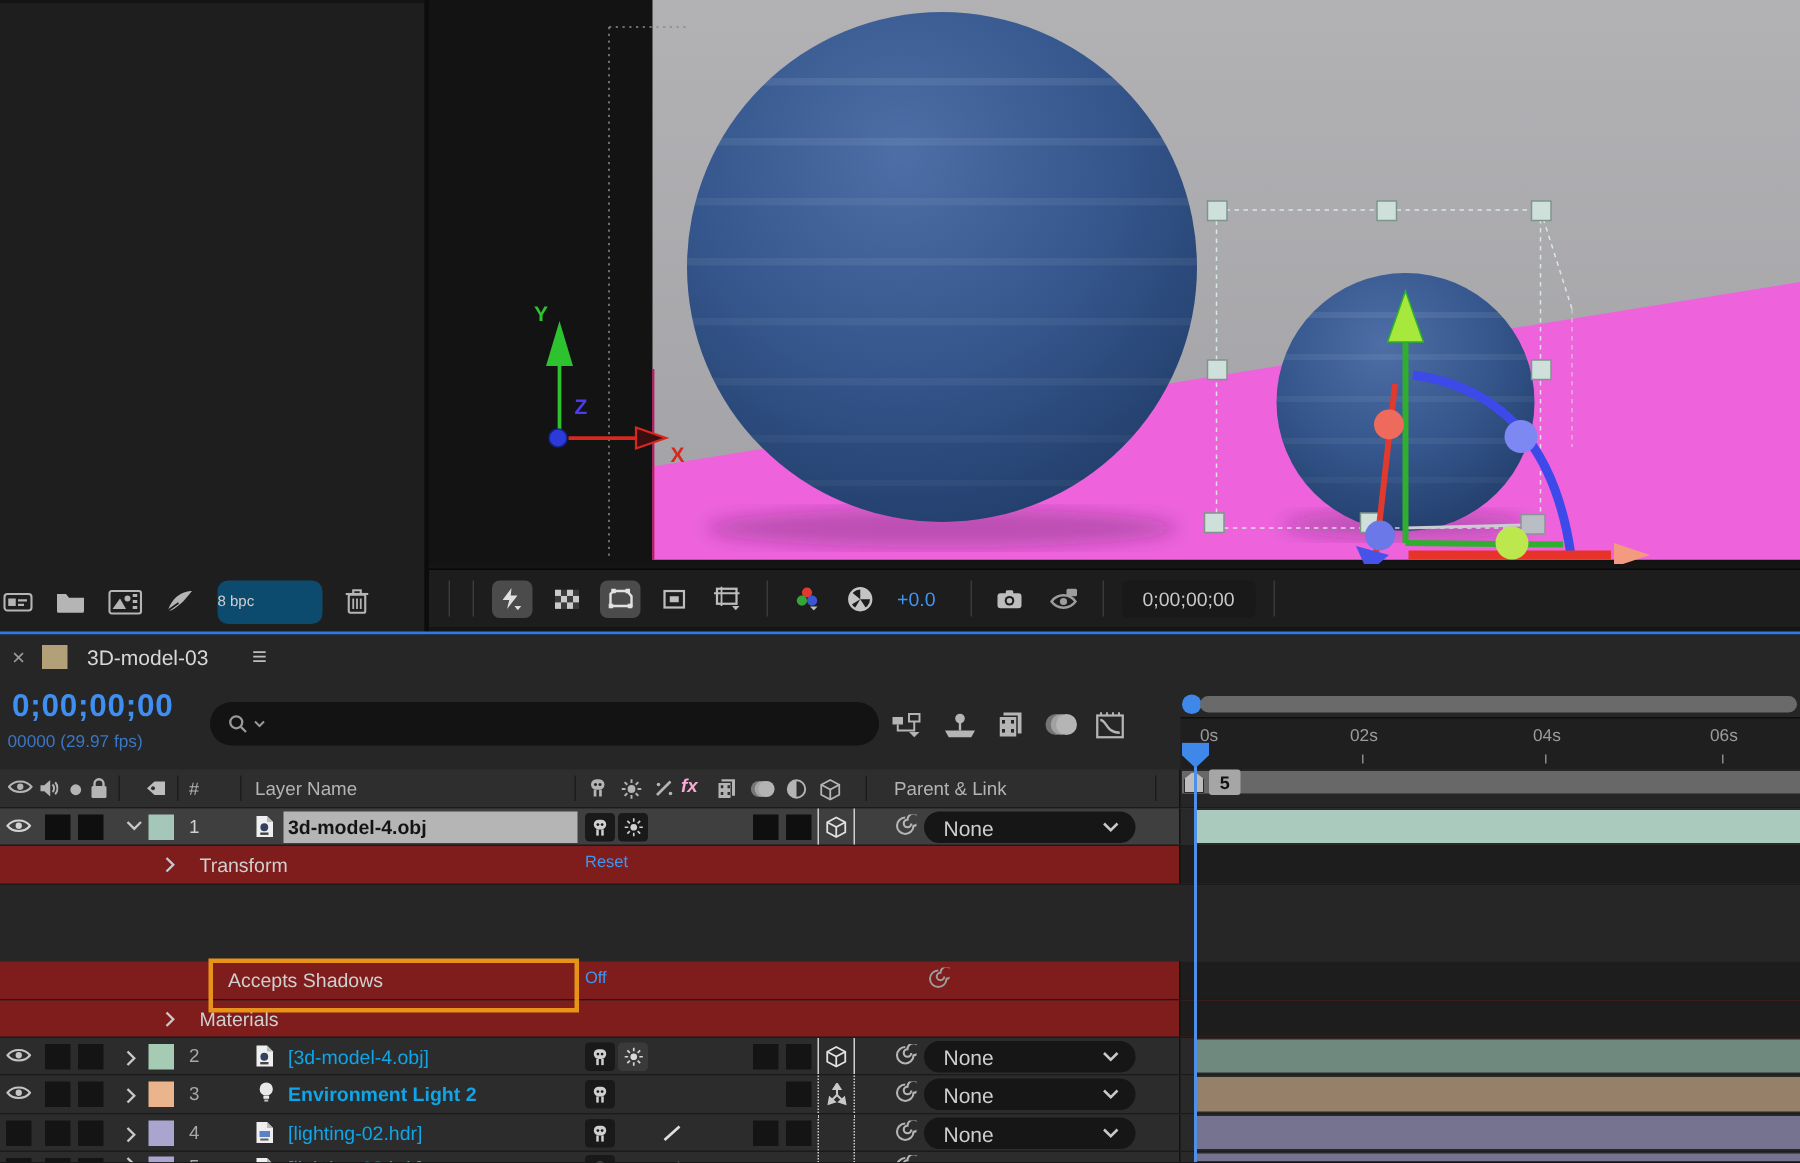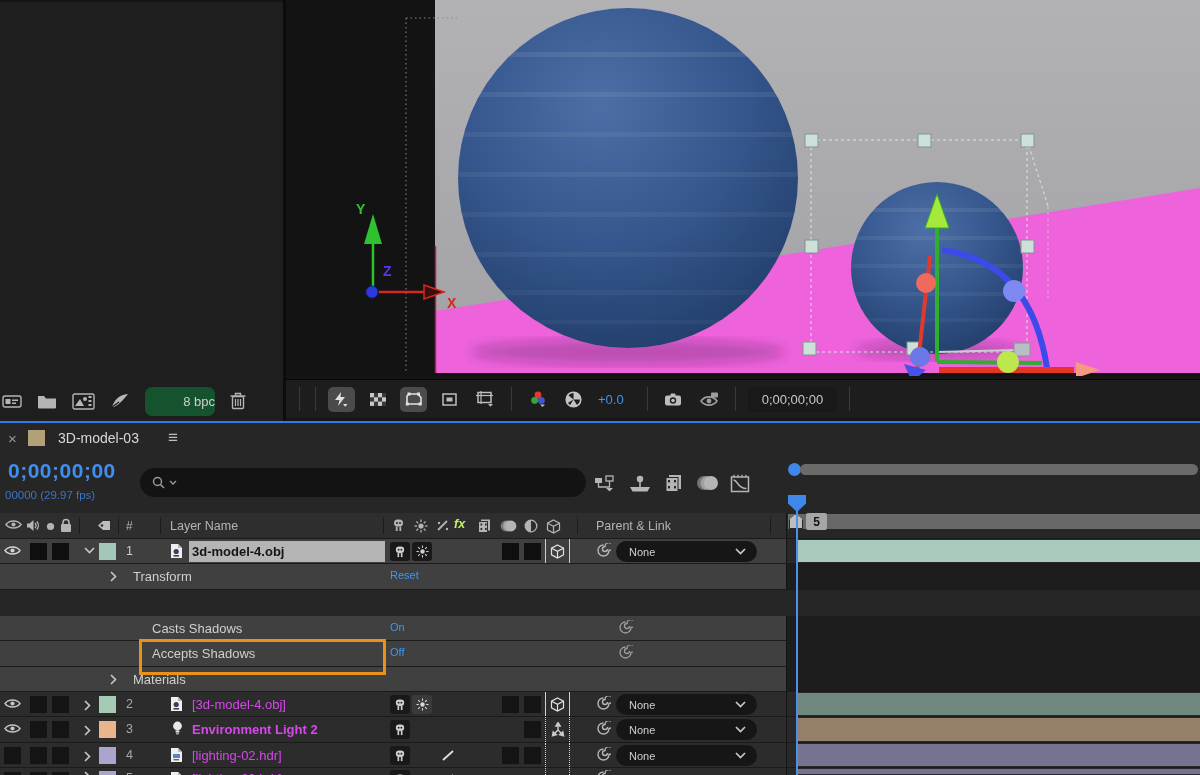--- a/index.html
+++ b/index.html
@@ -7,21 +7,21 @@
        font-family:"Liberation Sans","DejaVu Sans",sans-serif;color:#c6c6c6;
        -webkit-font-smoothing:antialiased;}
   .abs{position:absolute;}
   svg{display:block;}
 
   
   #project-panel{left:0;top:0;width:283px;height:422px;background:#1e1e1e;border-top:2px solid #141414;}
   #panel-divider{left:283px;top:0;width:3px;height:422px;background:#0c0c0c;}
   #comp-panel{left:286px;top:0;width:914px;height:422px;background:#151515;}
   #proj-footer{left:0;top:380px;width:283px;height:38px;display:flex;align-items:center;gap:15px;padding-left:2px;}
-  .pill{background:#14532d;border-radius:7px;color:#cfcfcf;font-size:13px;display:flex;align-items:center;justify-content:flex-end;}
+  .pill{background:#0c4a6e;border-radius:7px;color:#cfcfcf;font-size:10px;display:flex;align-items:center;justify-content:flex-start;}
   #bpc-pill{width:70px;height:29px;}
 
   
   #comp-toolbar{left:286px;top:379px;width:914px;height:39px;background:#1d1d1d;border-top:1px solid #060606;
                 display:flex;align-items:center;gap:9px;padding-left:10px;box-sizing:border-box;}
   .tb-pill{background:#232323;border-radius:13px;height:27px;display:flex;align-items:center;
            justify-content:space-between;padding:0 12px;font-size:13px;color:#c9c9c9;}
   .tb-sep{width:1px;height:24px;background:#3a3a3a;margin:0 3px;}
   .tb-icon{width:27px;height:25px;display:flex;align-items:center;justify-content:center;border-radius:5px;}
   .tb-icon.active{background:#4b4b4b;}
@@ -47,57 +47,57 @@
   #tl-iconstrip{left:594px;top:46px;height:28px;display:flex;align-items:center;gap:12px;}
   #scroll-handle-cap{left:788px;top:40px;width:13px;height:13px;border-radius:50%;background:#3f87e8;}
   #scroll-bar{left:800px;top:41px;width:398px;height:11px;background:#6a6a6a;border-radius:6px;}
   #ruler{left:787px;top:55px;width:413px;height:35px;background:#1f1f1f;border-top:1px solid #0f0f0f;}
   .ruler-label{position:absolute;top:6px;font-size:11.5px;color:#9c9c9c;}
   .ruler-tick{position:absolute;top:24px;width:1px;height:6px;background:#8a8a8a;}
 
   
   .row{position:absolute;left:0;width:1200px;background:#2c2c2c;box-sizing:border-box;}
   .row .track{position:absolute;left:786px;top:0;bottom:0;right:0;background:#292929;border-left:1px solid #131313;}
-  .row.prop{background:#404040;}
+  .row.prop{background:#7f1d1d;}
   .row.prop .track{background:#1d1d1d;}
   .row{border-bottom:1px solid #1b1b1b;}
   .bar{position:absolute;left:11px;top:1px;bottom:1px;right:0;}
   .avbox{position:absolute;top:4px;width:17px;height:17px;background:#141414;}
   .cell-eye{position:absolute;left:4px;top:6px;}
   .chev{position:absolute;left:84px;top:8px;}
   .swatch{position:absolute;left:99px;top:4px;width:17px;height:17px;}
   .idx{position:absolute;left:126px;top:5px;font-size:12.5px;color:#a8a8a8;}
   .ficon{position:absolute;left:170px;top:4px;}
-  .lname{position:absolute;left:192px;top:5px;font-size:13px;color:#d946ef;white-space:nowrap;}
+  .lname{position:absolute;left:192px;top:5px;font-size:13px;color:#0ea5e9;white-space:nowrap;}
   .name-sel{position:absolute;left:189px;top:1.5px;width:196px;height:21px;background:#b5b5b5;}
   .lname.sel{color:#141414;font-weight:bold;}
   .badge{position:absolute;top:3px;width:20px;height:19px;background:#191919;border-radius:3px;
          display:flex;align-items:center;justify-content:center;}
   .cubecol{position:absolute;left:545px;top:0;bottom:0;width:23px;display:flex;align-items:center;justify-content:center;}
   .cubecol.on{border-left:1px solid #cfcfcf;border-right:1px solid #cfcfcf;}
   .cubecol.dot{border-left:1px dotted #cfcfcf;border-right:1px dotted #cfcfcf;}
   .pick{position:absolute;left:596px;top:4px;}
   .parent-dd{position:absolute;left:616px;top:2px;width:141px;height:21px;background:#161616;border-radius:11px;
              display:flex;align-items:center;justify-content:space-between;padding:0 11px 0 13px;box-sizing:border-box;}
-  .parent-dd span{font-size:11px;color:#cfcfcf;}
+  .parent-dd span{font-size:14px;color:#cfcfcf;}
   .gchev{position:absolute;left:110px;top:7px;}
   .glabel{position:absolute;left:133px;top:5px;font-size:13px;color:#cfcfcf;}
   .plabel{position:absolute;left:152px;top:5px;font-size:13px;color:#cfcfcf;}
   .pvalue{position:absolute;left:390px;top:5px;font-size:11px;color:#3f96f2;}
   .prop-pick{position:absolute;left:618px;top:4px;}
 
   
   #hdr{top:90px;height:26px;background:#2e2e2e;}
   #hdr .track{background:#262626;}
   .hsep{position:absolute;top:4px;width:1px;height:17px;background:#1c1c1c;}
   .hico{position:absolute;top:6px;}
   #hdr-layername{position:absolute;left:170px;top:6px;font-size:12.5px;color:#b4b4b4;}
   #hdr-idx{position:absolute;left:126px;top:6px;font-size:12px;color:#b4b4b4;}
   #hdr-parent{position:absolute;left:596px;top:6px;font-size:12.5px;color:#b4b4b4;}
-  #hdr-fx{position:absolute;left:454px;top:4px;font-size:12.5px;font-style:italic;font-weight:bold;color:#bef264;}
+  #hdr-fx{position:absolute;left:454px;top:4px;font-size:12.5px;font-style:italic;font-weight:bold;color:#f9a8d4;}
   #workbar{position:absolute;left:1px;top:1px;right:0;height:15px;background:#686868;}
   #marker-house{position:absolute;left:2px;top:1px;width:14px;height:15px;background:#bdbdbd;border:1px solid #2a2a2a;
                 box-sizing:border-box;clip-path:polygon(50% 0,100% 38%,100% 100%,0 100%,0 38%);}
   #marker-chip{position:absolute;left:19px;top:0px;width:21px;height:17px;background:#a6a6a6;border-radius:2px;
                color:#111;font-size:12px;font-weight:bold;display:flex;align-items:center;justify-content:center;}
 
   
   #cti{left:796px;top:88px;width:2px;height:264px;background:#4e90e8;z-index:6;}
   #playhead{left:788px;top:72px;width:18px;height:17px;background:#3f87e8;z-index:7;
             clip-path:polygon(0 0,100% 0,100% 50%,50% 100%,0 50%);}
@@ -413,20 +413,29 @@
           <line x1="8" y1="0.8" x2="8" y2="3" stroke="#b5b5b5" stroke-width="1.3"></line>
           <line x1="12" y1="0.8" x2="12" y2="3" stroke="#b5b5b5" stroke-width="1.3"></line>
           <line x1="16" y1="0.8" x2="16" y2="3" stroke="#b5b5b5" stroke-width="1.3"></line>
           <path d="M3.5 6 C8 6 7 14.5 16.5 14.5" fill="none" stroke="#b5b5b5" stroke-width="1.6"></path>
         </svg>
     </span>
   </div>
 
   <div id="scroll-handle-cap" class="abs"></div>
   <div id="scroll-bar" class="abs"></div>
+  <div id="ruler" class="abs">
+    <span class="ruler-label" style="left:13px">0s</span>
+    <span class="ruler-label" style="left:113px">02s</span>
+    <span class="ruler-label" style="left:235px">04s</span>
+    <span class="ruler-label" style="left:353px">06s</span>
+    <span class="ruler-tick" style="left:121px"></span>
+    <span class="ruler-tick" style="left:243px"></span>
+    <span class="ruler-tick" style="left:361px"></span>
+  </div>
 
   <div id="hdr" class="row">
     <span class="hico" style="left:5px">
       <svg width="17" height="11" viewBox="0 0 17 11">
           <path d="M1 5.5 C4.5 0.8 12.5 0.8 16 5.5 C12.5 10.2 4.5 10.2 1 5.5 Z" fill="none" stroke="#b4b4b4" stroke-width="1.4"></path>
           <circle cx="8.5" cy="5.5" r="2.1" fill="#b4b4b4"></circle>
         </svg>
     </span>
     <span class="hico" style="left:26px">
       <svg width="13" height="13" viewBox="0 0 13 13">
@@ -614,30 +623,20 @@
         <svg width="7" height="11" viewBox="0 0 7 11">
           <polyline points="1,1 5.5,5.5 1,10" fill="none" stroke="#c8c8c8" stroke-width="1.6"></polyline>
         </svg>
       </span>
     <span class="glabel">Transform</span>
     <span class="pvalue">Reset</span>
     <div class="track"></div>
   </div>
 
 
-  <div class="row prop" style="top:193px;height:25px">
-    <span class="plabel">Casts Shadows</span>
-    <span class="pvalue">On</span>
-    <span class="prop-pick">
-        <svg width="15" height="15" viewBox="0 0 15 15">
-          <path d="M7.5 2 a5.5 5.5 0 1 0 5.5 5.5 a4 4 0 1 0 -4 -4 a2.5 2.5 0 1 0 2.5 2.5" fill="none" stroke="#9d9d9d" stroke-width="1.3"></path>
-        </svg>
-      </span>
-    <div class="track"></div>
-  </div>
 
   <div class="row prop" style="top:218px;height:26px">
     <span class="plabel">Accepts Shadows</span>
     <span class="pvalue">Off</span>
     <span class="prop-pick">
         <svg width="15" height="15" viewBox="0 0 15 15">
           <path d="M7.5 2 a5.5 5.5 0 1 0 5.5 5.5 a4 4 0 1 0 -4 -4 a2.5 2.5 0 1 0 2.5 2.5" fill="none" stroke="#9d9d9d" stroke-width="1.3"></path>
         </svg>
       </span>
     <div class="track"></div>

